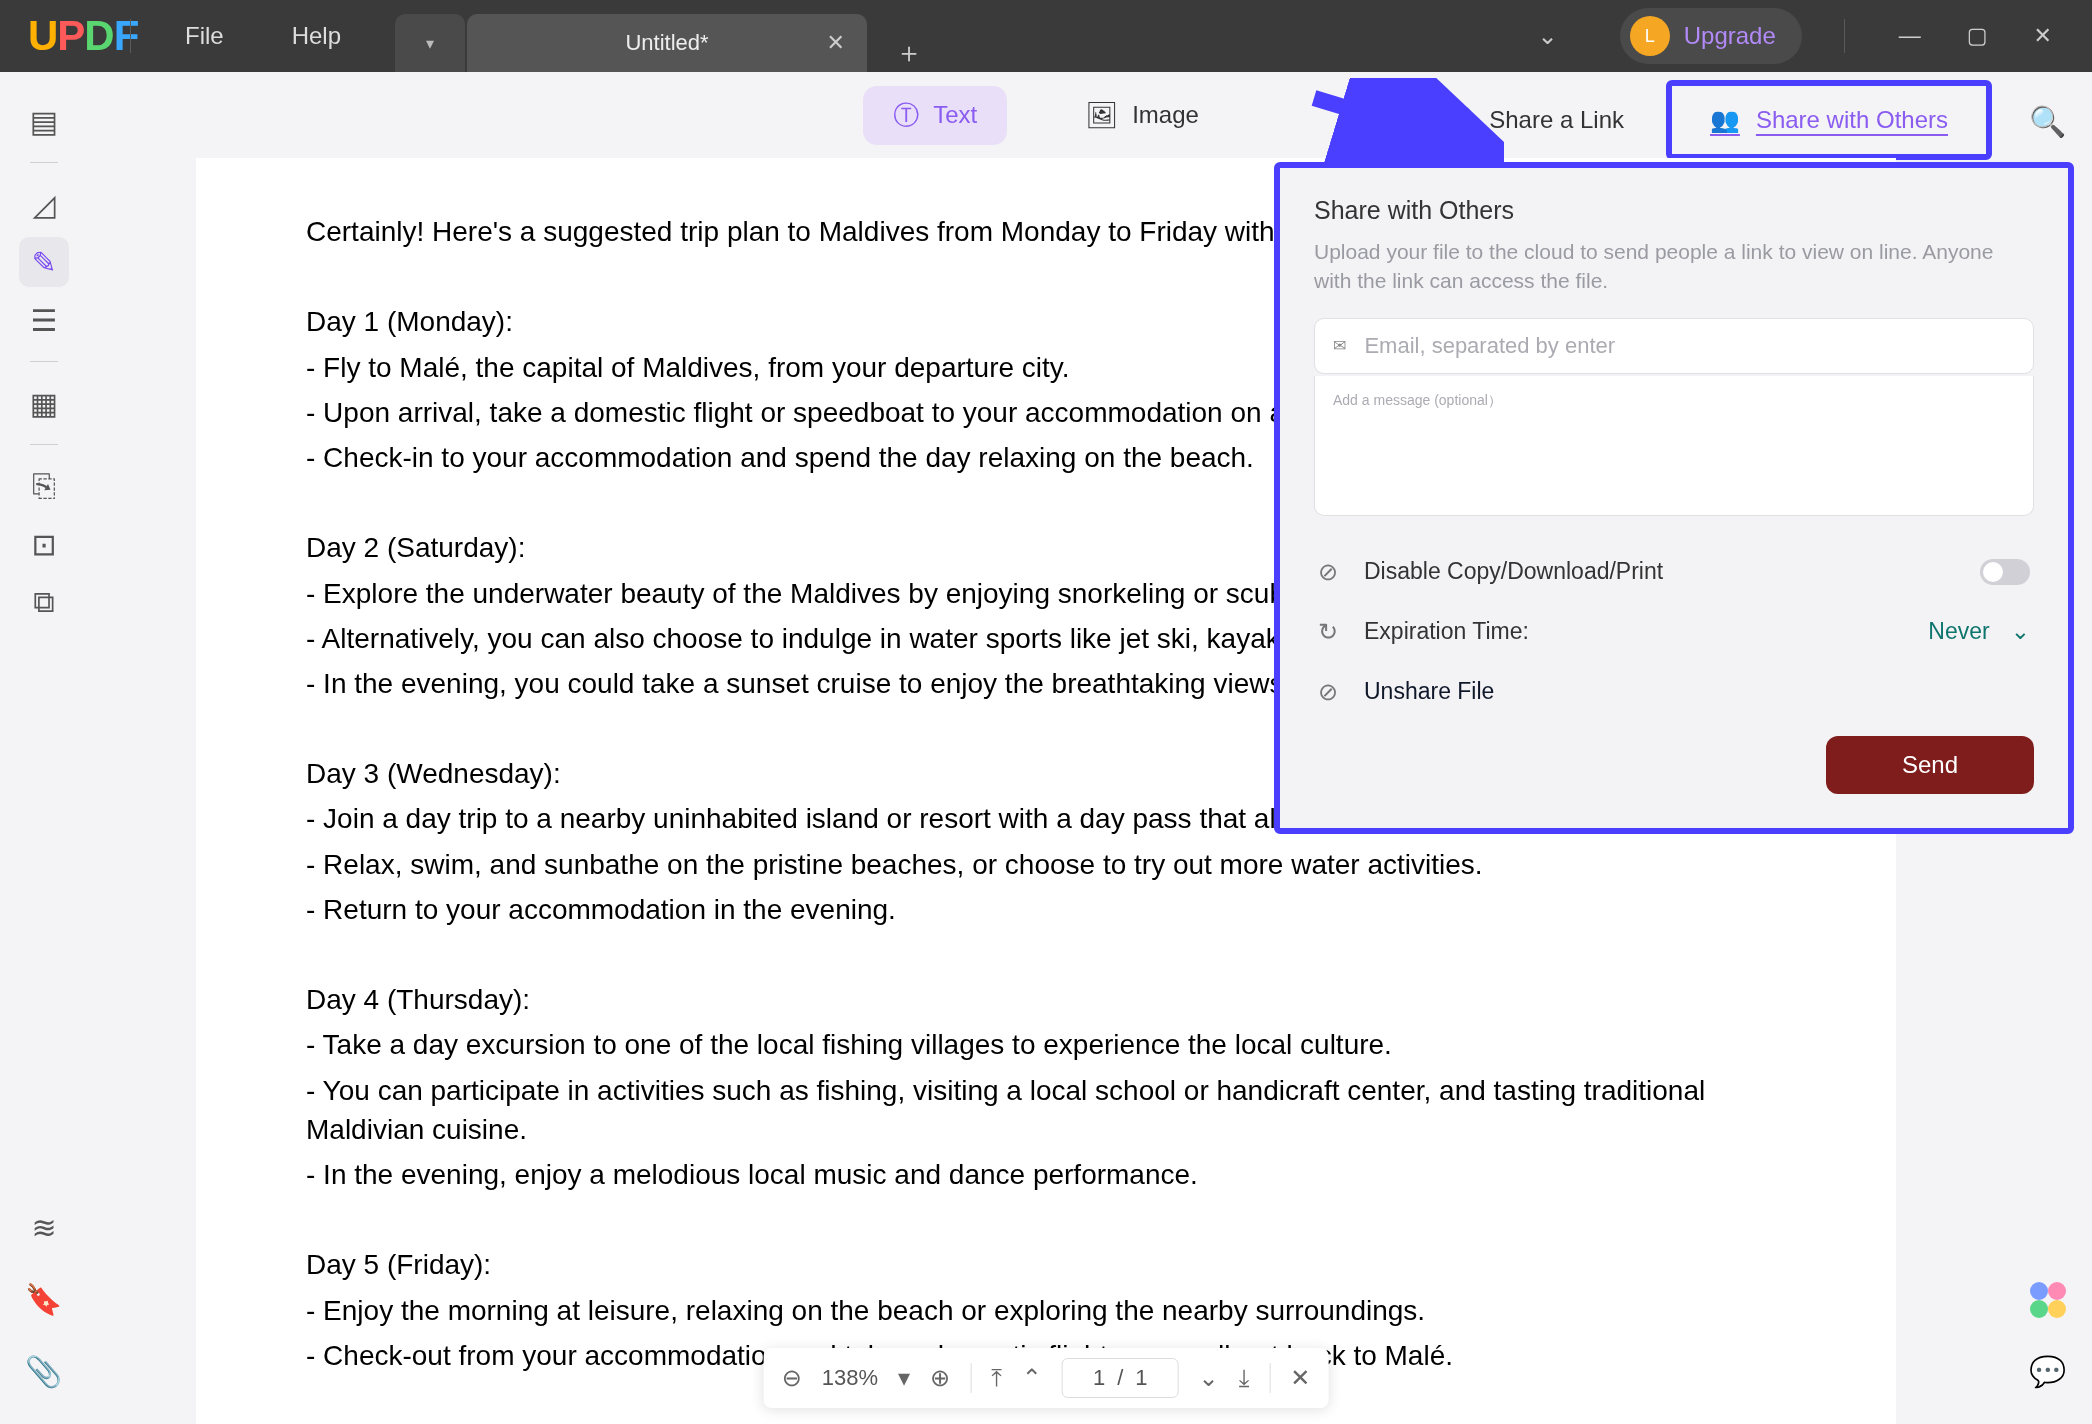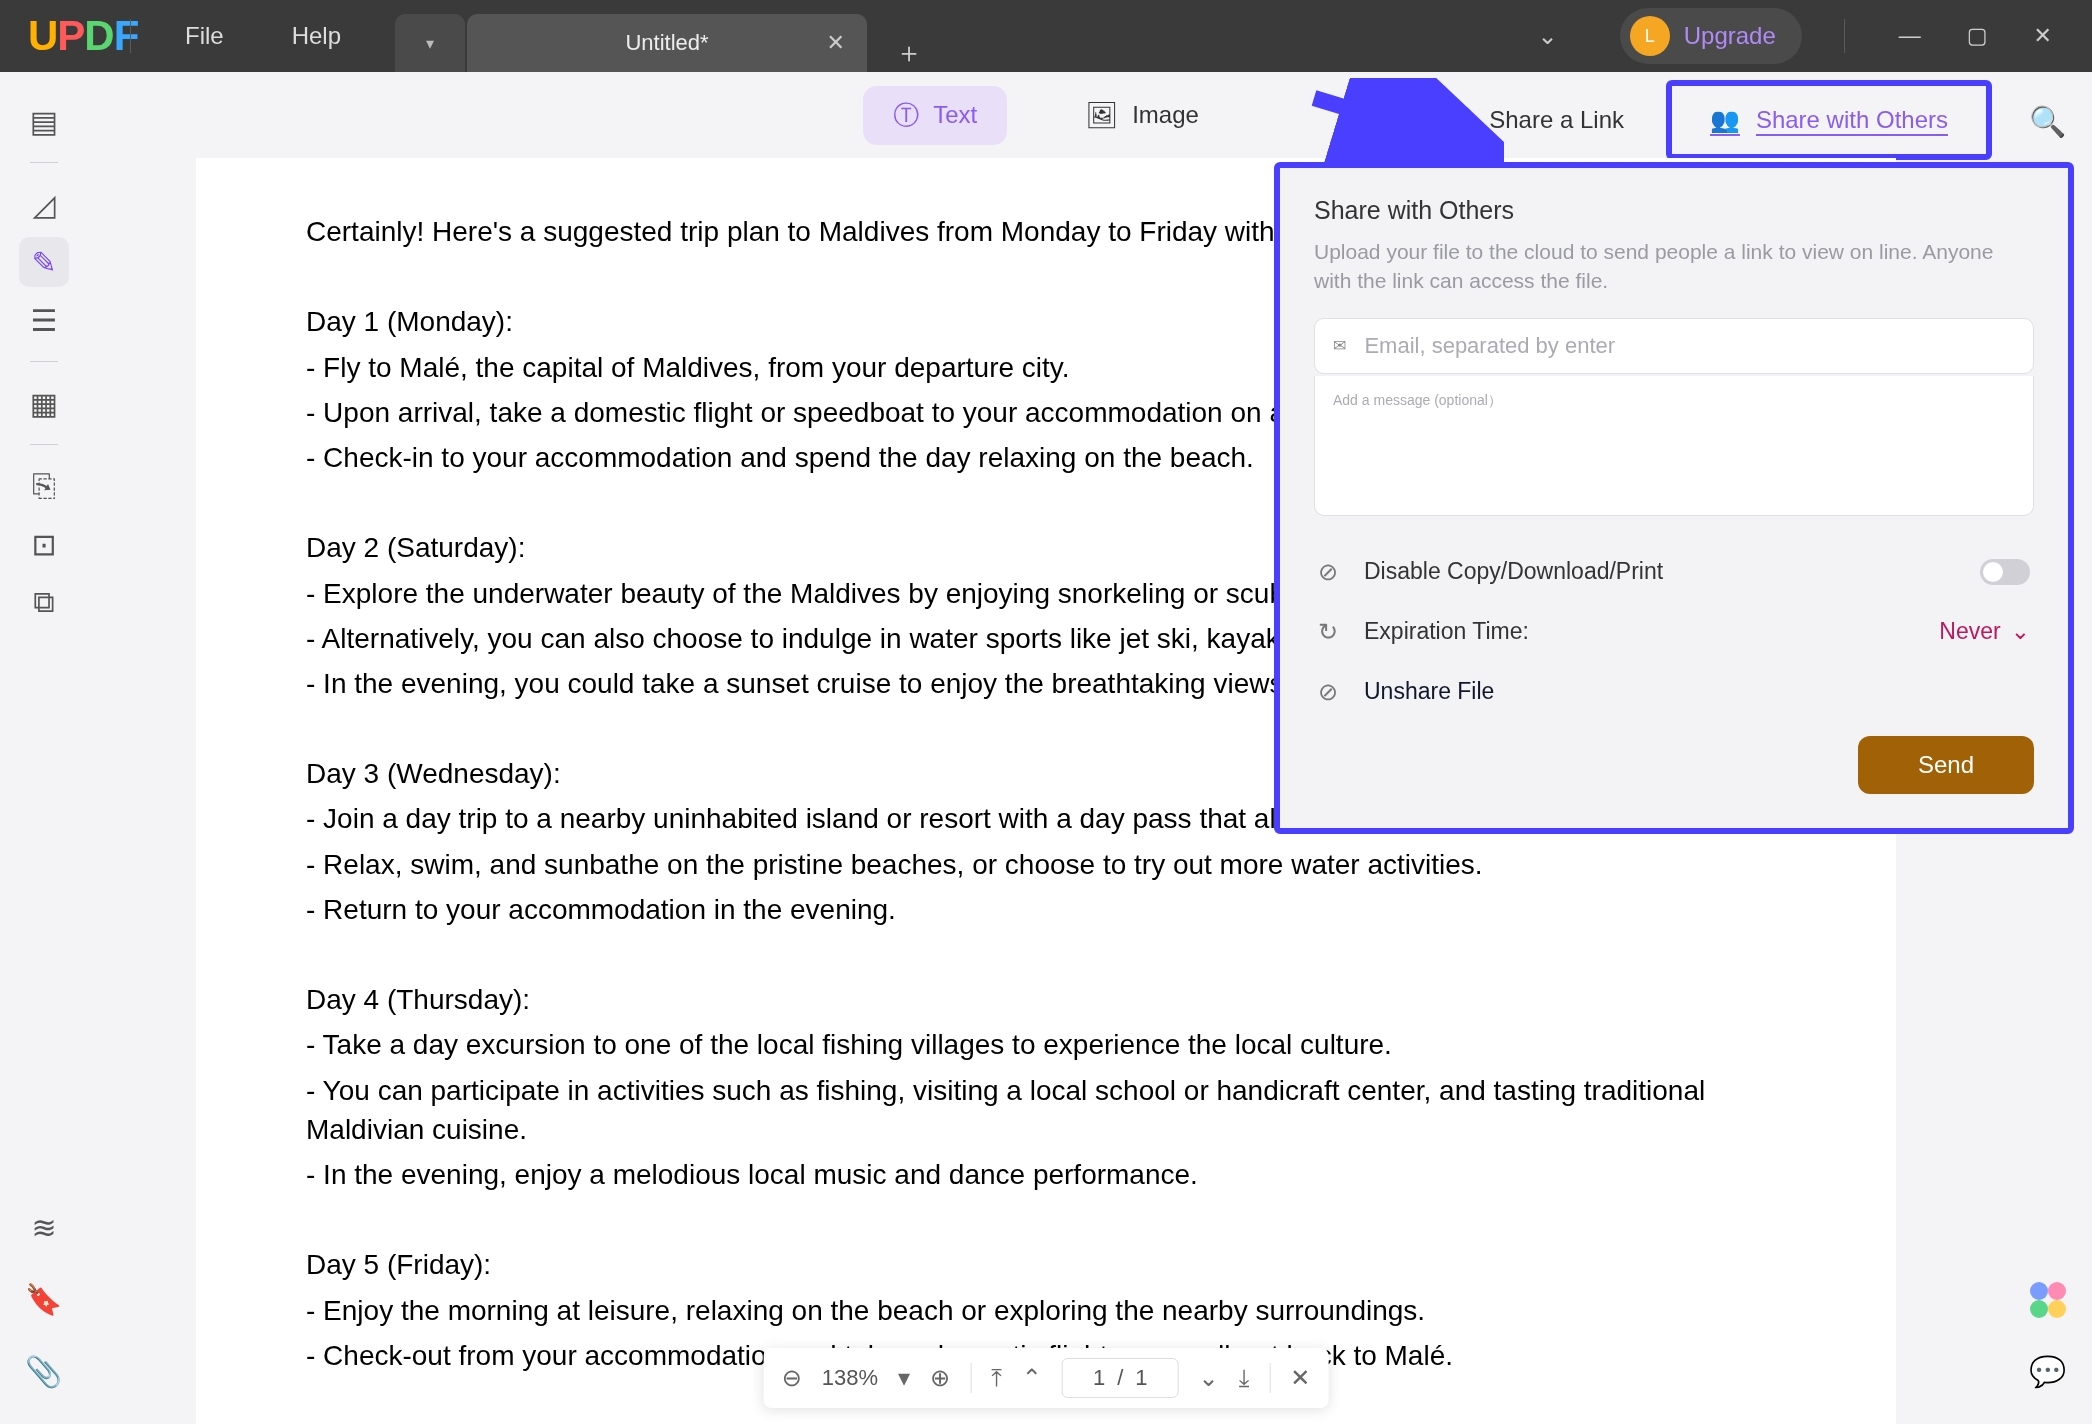--- a/index.html
+++ b/index.html
@@ -70,23 +70,23 @@
 .sp-email { background: #fff; border: 1px solid #e0e0e4; border-radius: 10px; padding: 14px 18px; display: flex; align-items: center; gap: 18px; margin-bottom: 2px; }
 .sp-email input { border: none; outline: none; font-size: 22px; flex: 1; color: #333; }
 .sp-email input::placeholder { color: #ababb2; }
 .sp-msg { background: #fff; border: 1px solid #e0e0e4; border-top: none; border-radius: 0 0 10px 10px; padding: 16px 18px; height: 140px; margin-bottom: 26px; }
 .sp-msg textarea { border: none; outline: none; resize: none; width: 100%; height: 100%; font-size: 14px; font-family: inherit; color: #333; }
 .sp-msg textarea::placeholder { color: #ababb2; }
 .sp-row { display: flex; align-items: center; gap: 18px; font-size: 23px; color: #333; padding: 16px 4px; }
 .sp-row .ico { color: #777; font-size: 24px; width: 28px; }
 .toggle { margin-left: auto; width: 50px; height: 26px; background: #d0d0d6; border-radius: 13px; position: relative; }
 .toggle::after { content: ''; position: absolute; left: 3px; top: 3px; width: 20px; height: 20px; background: #fff; border-radius: 50%; }
-.sp-exp { margin-left: auto; color: #be185d; display: flex; align-items: center; gap: 10px; }
+.sp-exp { margin-left: auto; color: #0f766e; display: flex; align-items: center; gap: 21px; }
 .unshare { color: #0f172a; }
-.send-btn { margin-left: auto; margin-top: 14px; width: 176px; height: 58px; background: #a16207; color: #fff; border: none; border-radius: 12px; font-size: 24px; display: block; float: right; cursor: pointer; }
+.send-btn { margin-left: auto; margin-top: 14px; width: 208px; height: 58px; background: #7f1d1d; color: #fff; border: none; border-radius: 12px; font-size: 24px; display: block; float: right; cursor: pointer; }
 
 
 .arrow { position: absolute; top: 6px; right: 500px; z-index: 60; }
 
 
 .bottom-nav { position: absolute; bottom: 16px; left: 50%; transform: translateX(-50%); background: #fff; border-radius: 8px; box-shadow: 0 2px 14px rgba(0,0,0,0.12); display: flex; align-items: center; padding: 10px 18px; gap: 20px; font-size: 22px; color: #555; z-index: 40; }
 .bn-ico { cursor: pointer; font-size: 24px; color: #666; }
 .bn-div { width: 1px; height: 30px; background: #ddd; }
 .page-box { border: 1px solid #ddd; border-radius: 6px; padding: 6px 30px; display: flex; gap: 12px; }
 </style>

